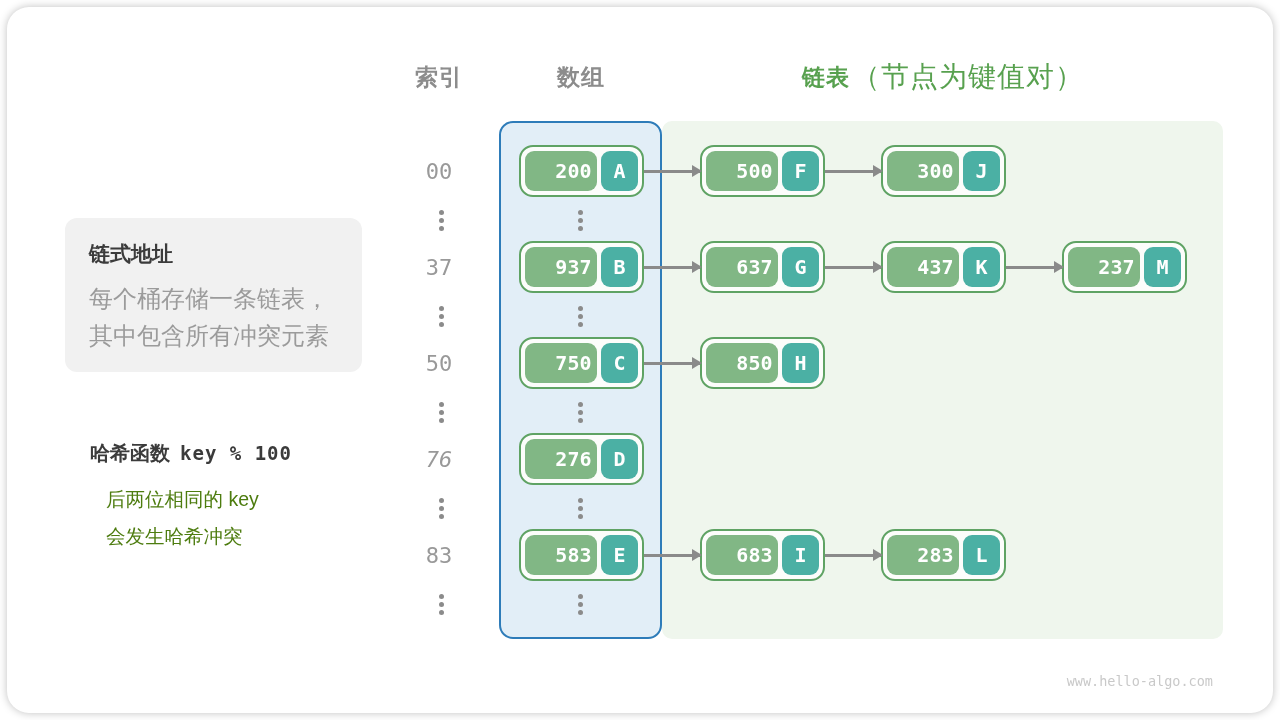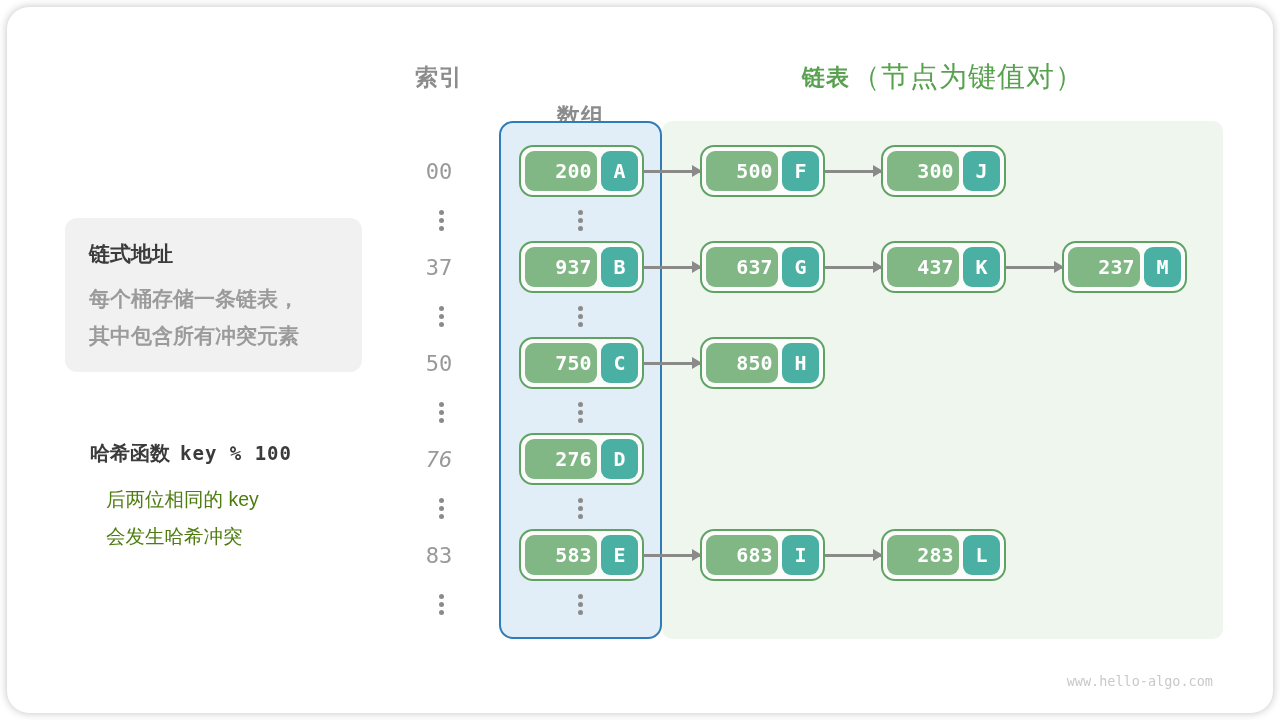--- a/index.html
+++ b/index.html
@@ -3,21 +3,21 @@
 <meta charset="utf-8">
 <style>
   html,body{margin:0;padding:0;background:#ffffff;width:1280px;height:720px;overflow:hidden;
     font-family:"Liberation Sans","DejaVu Sans",sans-serif;}
   .card{position:absolute;left:7px;top:7px;width:1266px;height:706px;background:#ffffff;
     border-radius:22px;box-shadow:0 0 9px rgba(0,0,0,.25);}
   
   .hdr{position:absolute;top:54px;height:32px;font-size:23px;font-weight:bold;color:#8c8c8c;
     display:flex;align-items:center;justify-content:center;letter-spacing:1px;}
   #hdr-index{left:403px;width:58px;}
-  #hdr-array{left:492px;width:164px;margin-top:39px;}
+  #hdr-array{left:492px;width:164px;}
   #hdr-list{left:795px;justify-content:flex-start;color:#58a14f;}
   #hdr-list .note{font-weight:normal;font-size:28px;margin-left:2px;}
   
   .list-area{position:absolute;left:655px;top:114px;width:561px;height:518px;
     background:#eff6ed;border-radius:10px;}
   .array-box{position:absolute;left:492px;top:114px;width:163px;height:518px;
     background:#e2eef7;border:2.5px solid #2e7cb9;border-radius:14px;box-sizing:border-box;}
   
   .row{position:absolute;left:512px;height:52px;display:flex;align-items:center;}
   .node{width:125px;height:52px;box-sizing:border-box;flex:none;border:2.5px solid #5fa364;
@@ -31,21 +31,21 @@
     border-left:10px solid #8a8a8a;border-top:6px solid transparent;border-bottom:6px solid transparent;}
   .idx{position:absolute;left:398px;width:68px;height:52px;display:flex;align-items:center;
     justify-content:center;color:#999999;font-family:"DejaVu Sans Mono","Liberation Mono",monospace;
     font-size:22px;}
   .dots{position:absolute;display:flex;flex-direction:column;gap:3px;align-items:center;}
   .dots i{width:5px;height:5px;border-radius:50%;background:#8b8b8b;}
   
   .info-card{position:absolute;left:58px;top:211px;width:297px;height:154px;background:#f1f1f1;
     border-radius:12px;box-sizing:border-box;padding:22px 24px;}
   .info-card h3{margin:0 0 12px 0;font-size:21px;color:#3b3b3b;}
-  .info-card p{margin:0;font-size:21px;line-height:37px;color:#9b9b9b;font-weight:bold;}
+  .info-card p{margin:0;font-size:24px;line-height:37px;color:#9b9b9b;}
   .hash-note{position:absolute;left:83px;top:433px;width:300px;}
   .hash-note .t{font-size:20px;font-weight:bold;color:#3b3b3b;}
   .hash-note .t .code{font-family:"DejaVu Sans Mono","Liberation Mono",monospace;font-size:19px;
     margin-left:10px;letter-spacing:1px;}
   .hash-note p{margin:14px 0 0 16px;font-size:19.5px;line-height:37px;color:#4d7c0f;}
   .watermark{position:absolute;right:60px;bottom:24px;color:#c9c9c9;font-size:13.5px;
     font-family:"DejaVu Sans Mono","Liberation Mono",monospace;}
 </style>
 </head>
 <body>

